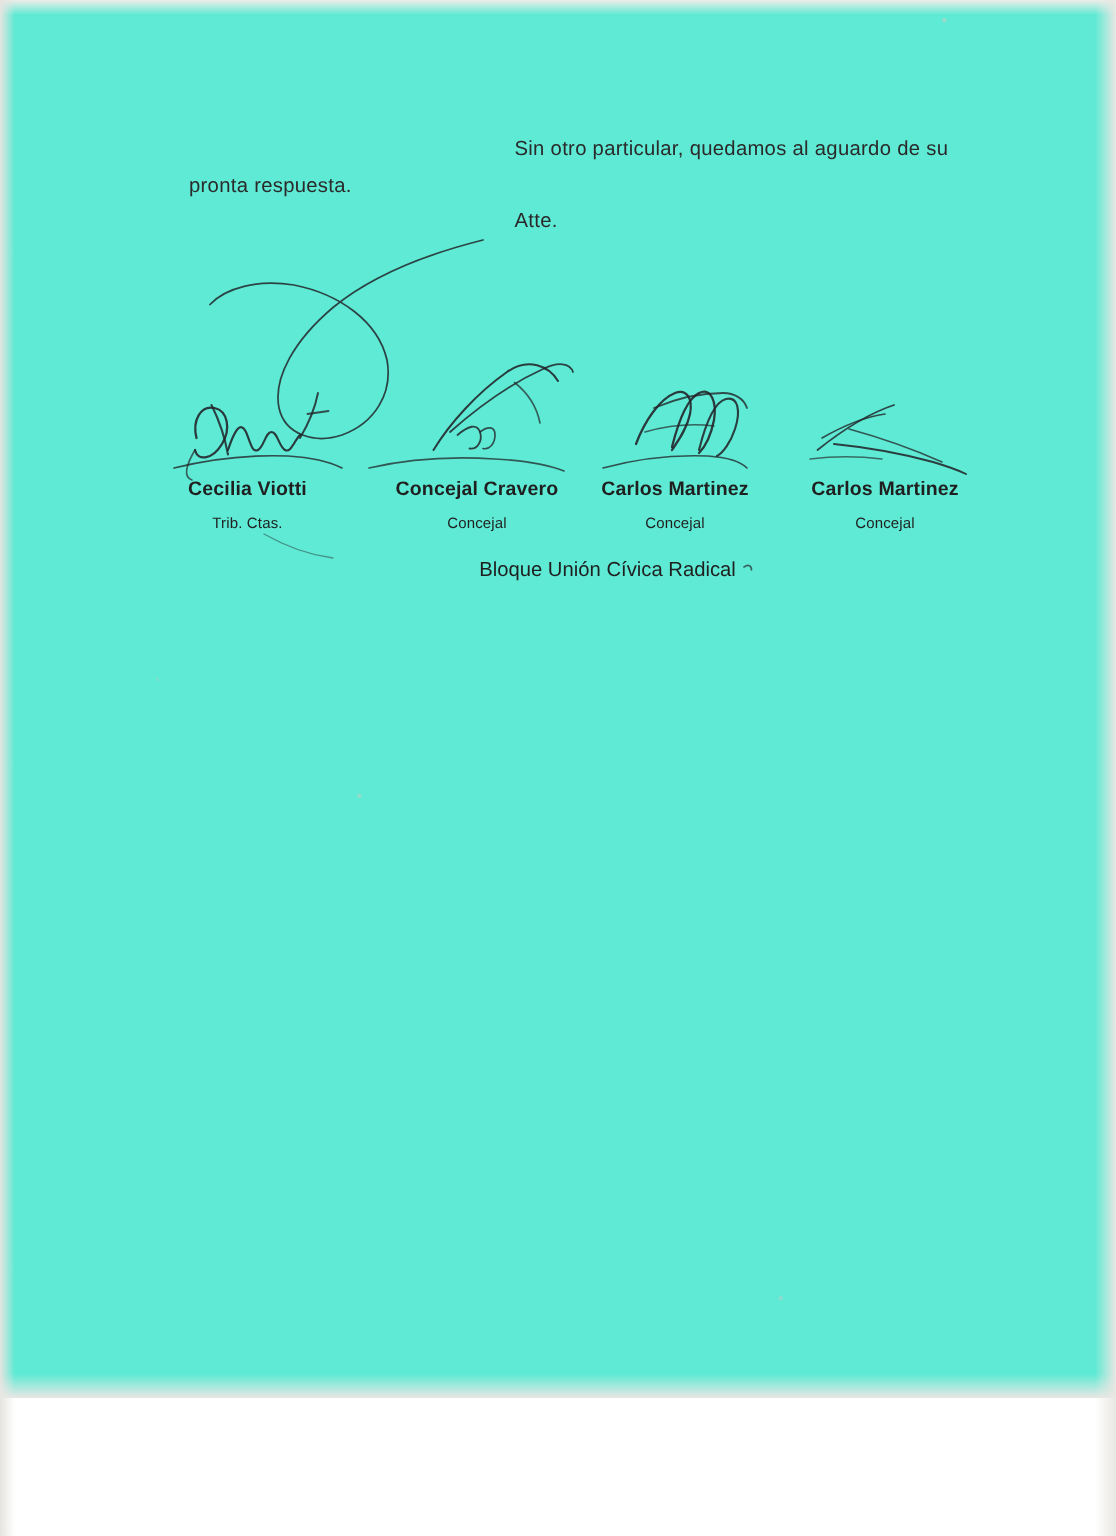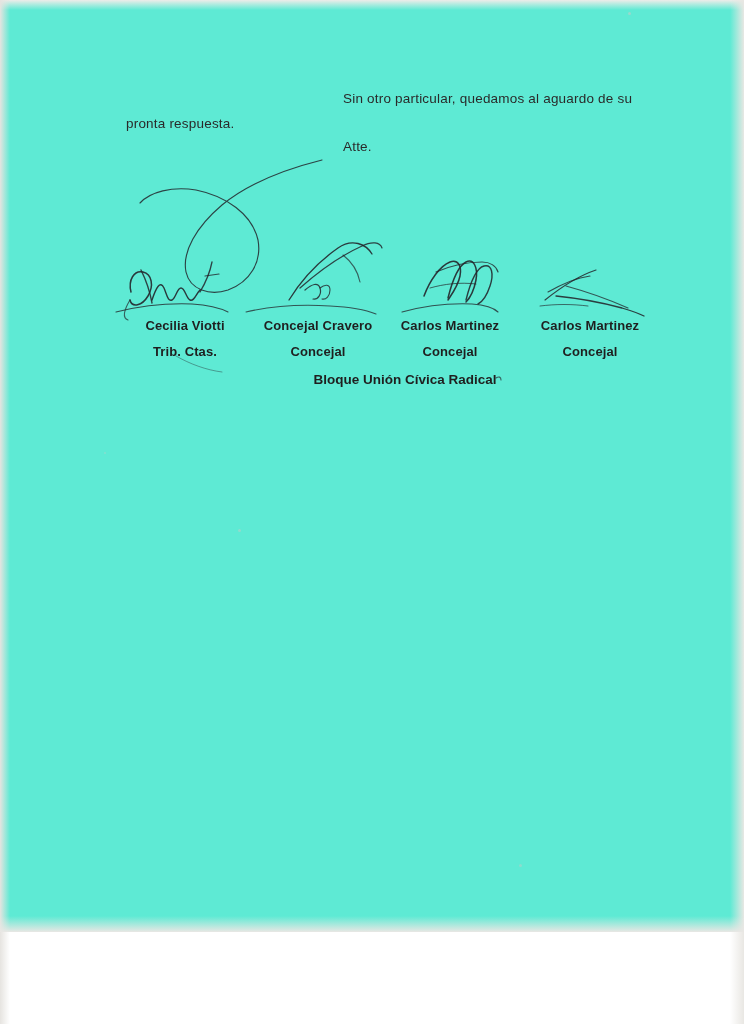--- a/index.html
+++ b/index.html
@@ -91,41 +91,41 @@
     text-align: center;
   }
   .sig-name {
     font-size: 13px;
     font-weight: bold;
     color: #1f1f1f;
     white-space: nowrap;
     letter-spacing: 0.1px;
   }
   .sig-role {
-    font-size: 13px;
-    font-weight: bold;
+    font-size: 10px;
+    font-weight: normal;
     color: #1f1f1f;
     white-space: nowrap;
     margin-top: 11px;
     letter-spacing: 0.1px;
   }
 
-  #sig-col-0 { left: 20px;  top: 88px; width: 130px; }
+  #sig-col-0 { left: 0;  top: 88px; width: 130px; }
   #sig-col-1 { left: 148px; top: 88px; width: 140px; }
   #sig-col-2 { left: 290px; top: 88px; width: 120px; }
   #sig-col-3 { left: 420px; top: 88px; width: 140px; }
 
   #bloque-line {
     position: absolute;
     left: 155px;
     top: 142px;
     width: 300px;
     text-align: center;
     font-size: 13.5px;
-    font-weight: bold;
+    font-weight: normal;
     color: #1f1f1f;
     white-space: nowrap;
   }
 
   
   #ink-layer {
     position: absolute;
     left: 0; top: 0;
     width: 744px;
     height: 1024px;

